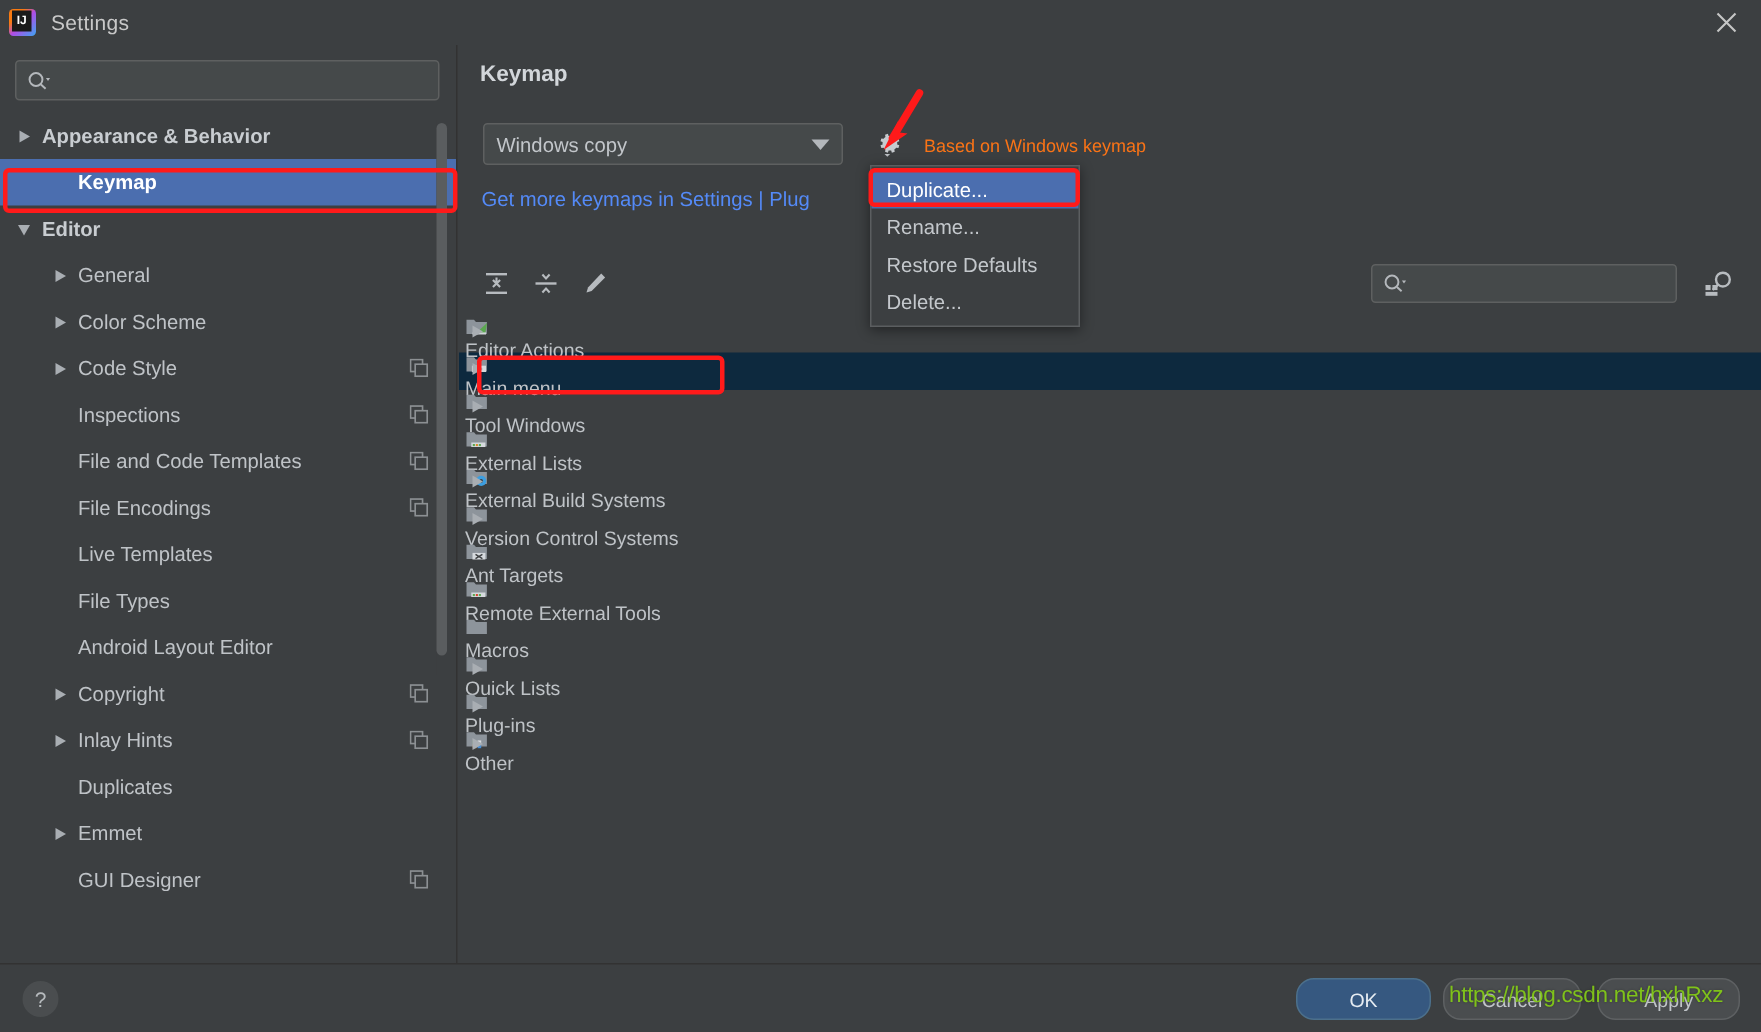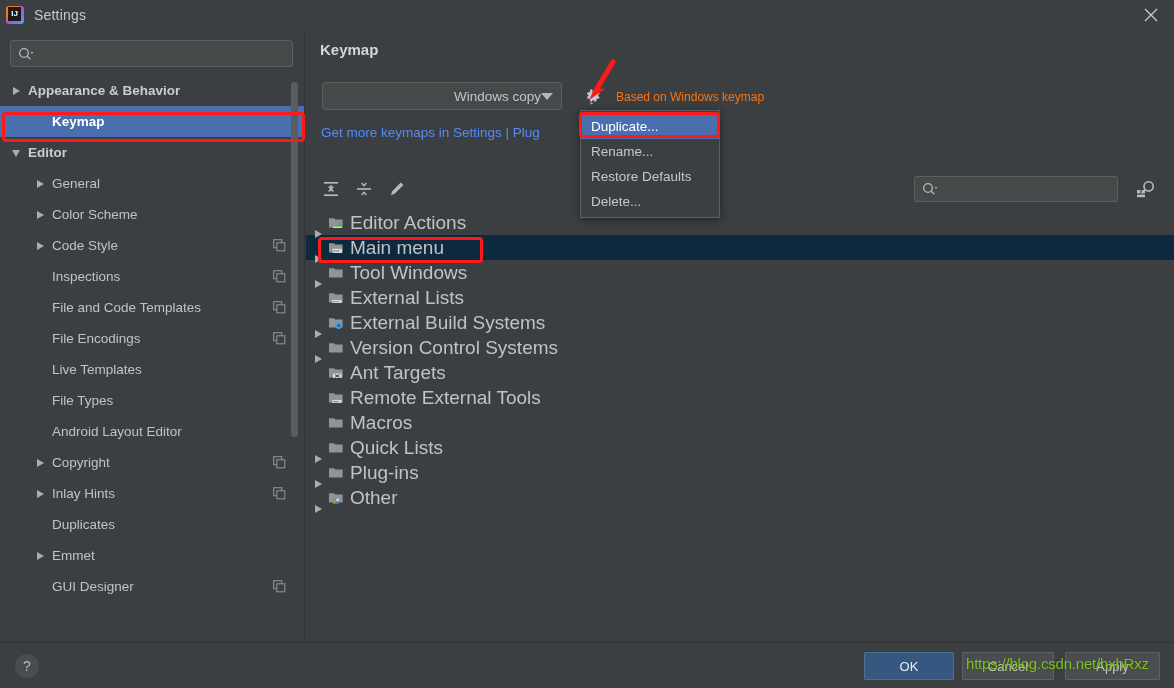--- a/index.html
+++ b/index.html
@@ -109,21 +109,21 @@
     position: absolute; left: 306px; top: 30px;
     width: 868px; height: 612px; background: #3c3f41;
   }
   .panel-title {
     position: absolute; left: 14px; top: 11px;
     font-size: 15px; font-weight: bold; color: #d2d6da;
   }
   .combo {
     position: absolute; left: 16px; top: 52px; width: 240px; height: 28px;
     background: #45494a; border: 1px solid #5e6060; border-radius: 3px;
-    display: flex; align-items: center; padding: 0 8px; cursor: pointer; text-align: right;
+    display: flex; align-items: center; padding: 0 8px; cursor: pointer;
   }
   .combo-label { font-size: 13.5px; color: #c2c6ca; flex: 1 1 auto; }
   .combo-caret {
     width: 0; height: 0;
     border-left: 6px solid transparent; border-right: 6px solid transparent;
     border-top: 7px solid #b3b7bb;
   }
   .gear {
     position: absolute; left: 277px; top: 56px; cursor: pointer;
     display: flex; align-items: center;
@@ -163,23 +163,23 @@
     position: absolute; right: 14px; top: 8px; width: 28px; height: 26px;
     display: flex; align-items: center; justify-content: center; cursor: pointer;
   }
 
   
   .actions {
     position: absolute; left: 0; top: 180px; width: 868px; height: 390px;
     background: #3c3f41; overflow: hidden;
   }
   .act-row {
-    display: flex; align-items: center; height: 25px;
-    padding-left: 4px; font-size: 19px; color: #bfc3c7;
-    white-space: nowrap; cursor: default;
+    display: flex; align-items: flex-start; height: 25px;
+    padding-left: 4px; font-size: 13px; color: #bfc3c7;
+    white-space: nowrap; cursor: default; flex-direction: column;
   }
   .act-row.selected { background: #0d293e; }
   .act-arrow { width: 18px; flex: 0 0 auto; position: relative; }
   .act-arrow.right::before {
     content: ""; position: absolute; left: 5px; top: 7px;
     border-left: 7px solid #a9aeb3;
     border-top: 4.5px solid transparent;
     border-bottom: 4.5px solid transparent;
   }
   .act-arrow.none::before { content: none; }
@@ -204,21 +204,21 @@
     position: absolute; left: 0; top: 642px; width: 1174px; height: 46px;
     background: #3c3f41; border-top: 1px solid #323232;
   }
   .help-btn {
     position: absolute; left: 15px; top: 11px; width: 24px; height: 24px;
     border-radius: 50%; background: #4a4d4f; color: #b6babd;
     font-size: 14px; text-align: center; line-height: 24px; cursor: pointer;
   }
   .btn {
     position: absolute; top: 9px; height: 28px;
-    border-radius: 1px; font-size: 13px;
+    border-radius: 12px; font-size: 13px;
     display: flex; align-items: center; justify-content: center;
     cursor: pointer;
   }
   .btn.primary {
     right: 220px; width: 90px; background: #365880;
     border: 1px solid #4c708c; color: #e6ecf2;
   }
   .btn.normal {
     background: #4a4d4f; border: 1px solid #5e6163; color: #c2c6ca;
   }

